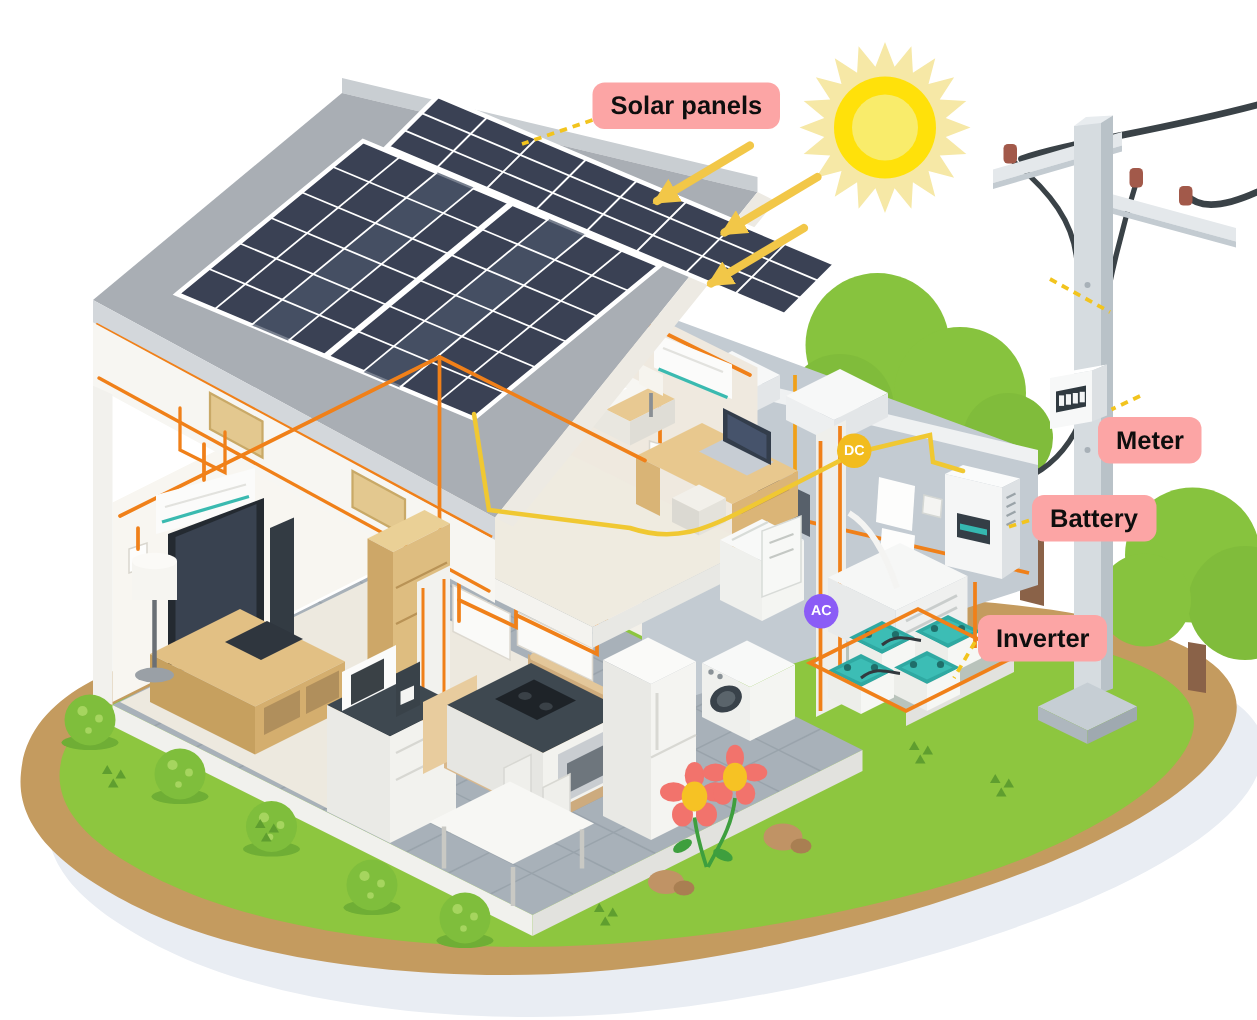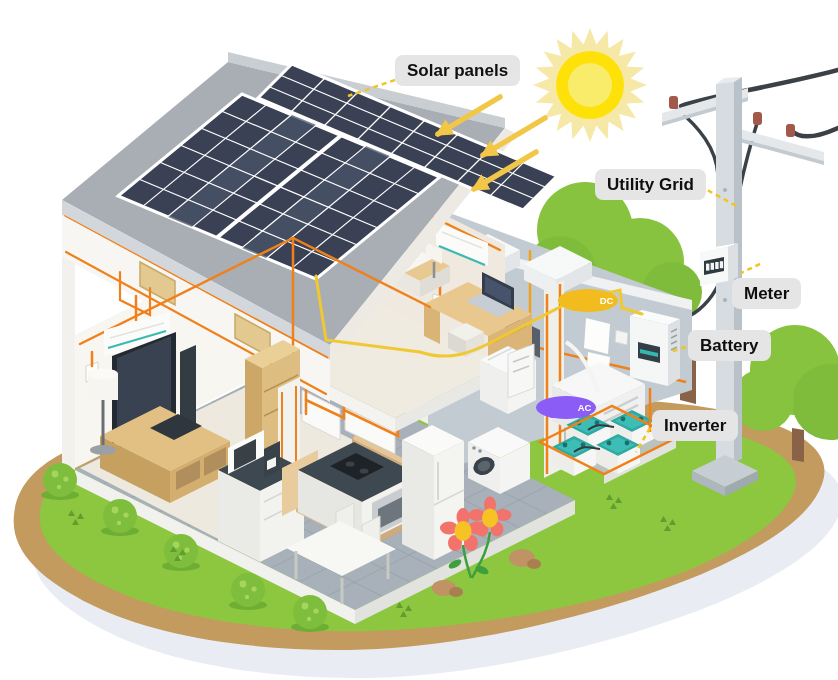--- a/index.html
+++ b/index.html
@@ -1,24 +1,24 @@
 <!DOCTYPE html>
 <html><head>
 <meta charset="utf-8">
 <style>
   html,body{margin:0;padding:0;background:#ffffff;}
   .stage{position:relative;width:838px;height:680px;background:#ffffff;overflow:hidden;
          font-family:"Liberation Sans",sans-serif;}
   .stage svg{position:absolute;left:0;top:0;}
-  .label{position:absolute;background:#e5e5e5;color:#0e0e0e;
+  .label{position:absolute;background:#fca5a5;color:#0e0e0e;
          font-family:"Liberation Sans",sans-serif;font-weight:bold;font-size:17px;
          line-height:1;padding:7px 12px;border-radius:8px;white-space:nowrap;}
   .badge{position:absolute;width:23px;height:23px;border-radius:50%;color:#ffffff;
          font-family:"Liberation Sans",sans-serif;font-weight:bold;font-size:9.5px;
-         display:flex;align-items:center;justify-content:center;padding-left:37px;}
+         display:flex;align-items:center;justify-content:center;}
   .badge-dc{background:#F2BC1E;}
   .badge-ac{background:#8b5cf6;}
 </style>
 </head>
 <body>
 
 <div class="stage">
 <svg width="838" height="680" viewBox="0 0 838 680">
   <defs>
     <marker id="ah" viewBox="0 0 10 10" refX="8" refY="5" markerWidth="3.2" markerHeight="3.2" orient="auto">
@@ -510,20 +510,19 @@
   <g stroke="#F2C41E" stroke-width="2.5" stroke-dasharray="5 4" fill="none">
     <path d="M 395,80 L 348,96"></path>
     <path d="M 700,186 L 740,208"></path>
     <path d="M 760,264 L 741,273"></path>
     <path d="M 686,347 L 670,352"></path>
     <path d="M 650,428 L 636,452"></path>
   </g>
 </svg>
 
 <div class="label" style="left:395px;top:55px;">Solar panels</div>
-<div class="label" style="left:595px;top:169px;">Utility Grid</div>
 <div class="label" style="left:732px;top:246px;margin-top:32px;">Meter</div>
 <div class="label" style="left:688px;top:330px;">Battery</div>
 <div class="label" style="left:652px;top:410px;">Inverter</div>
 
 <div class="badge badge-dc" style="left:558px;top:289px;">DC</div>
 <div class="badge badge-ac" style="left:536px;top:396px;">AC</div>
 </div>
 
 </body></html>

